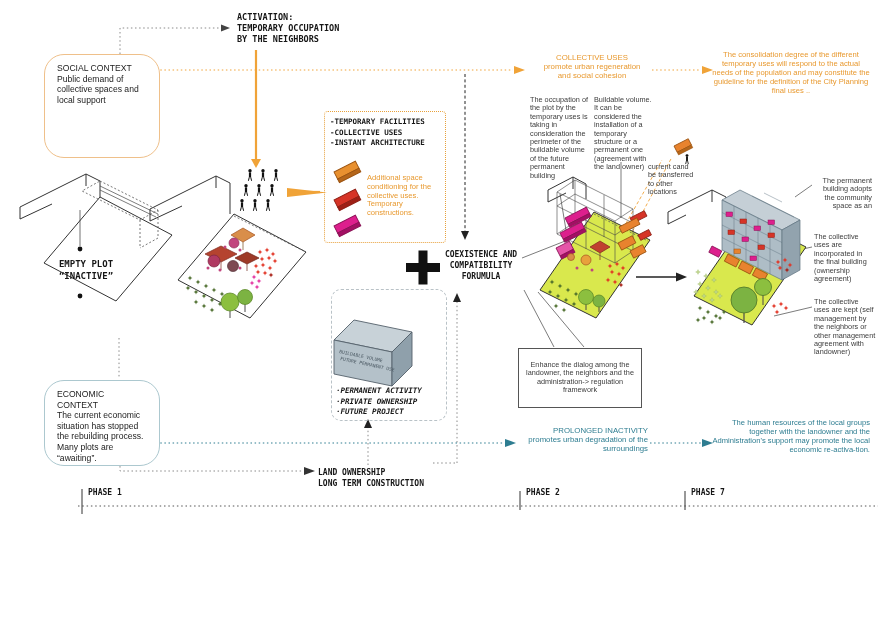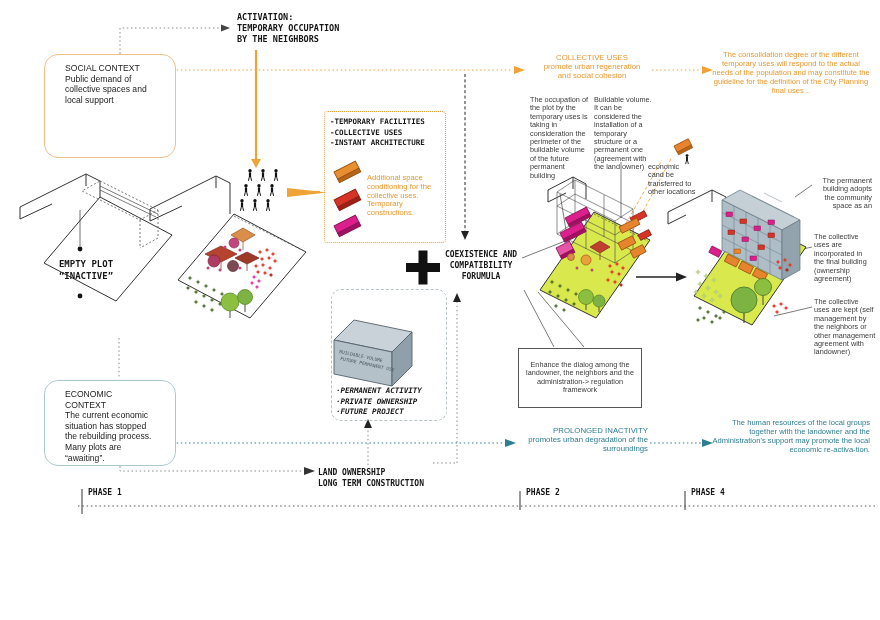--- a/index.html
+++ b/index.html
@@ -5,21 +5,21 @@
   html,body{margin:0;padding:0;background:#fff;}
   .canvas{position:relative;width:880px;height:620px;background:#fff;overflow:hidden;
           font-family:"Liberation Sans","DejaVu Sans",sans-serif;}
   .layer{position:absolute;left:0;top:0;}
   .abs{position:absolute;}
   .mono{font-family:"DejaVu Sans Mono","Liberation Mono",monospace;font-weight:bold;color:#161616;}
   .note{font-size:7.3px;line-height:8.4px;color:#3c3c3c;}
   .center{text-align:center;}
   .orange{color:#E8992F;}
   .teal{color:#2E7D91;text-align:right;}
-  .ctx-box{border-radius:14px;background:#fff;padding:8px 20px;font-size:8.6px;line-height:10.6px;color:#222;}
+  .ctx-box{border-radius:20px;background:#fff;padding:8px 12px;font-size:8.6px;line-height:10.6px;color:#222;}
   .dot-grey{stroke:#8a8a8a;stroke-width:1;fill:none;stroke-dasharray:1.5,2.6;}
   .dot-grey2{stroke:#555;stroke-width:1;fill:none;stroke-dasharray:1.5,2.8;}
   .dot-orange{stroke:#F0A338;stroke-width:1;fill:none;stroke-dasharray:1.5,2.6;}
   .dot-teal{stroke:#2E7D91;stroke-width:1;fill:none;stroke-dasharray:1.5,2.6;}
   .dash-black{stroke:#222;stroke-width:1;fill:none;stroke-dasharray:3,2.4;}
   .dash-orange{stroke:#F0A338;stroke-width:0.9;fill:none;stroke-dasharray:3.2,2.4;}
   .dash-b2{stroke:#555;stroke-width:0.8;fill:none;stroke-dasharray:2,2;}
   .thin{stroke:#444;stroke-width:0.7;fill:none;}
   .plot-line{stroke:#333;stroke-width:1;fill:none;}
 </style>
@@ -404,21 +404,21 @@
   <div>promote urban regeneration</div>
   <div>and social cohesion</div>
 </div>
 
 <div class="abs orange center" style="left:712px;top:50px;width:158px;font-size:7.6px;line-height:9px;">The consolidation degree of the different temporary uses will respond to the actual needs of the population and may constitute the guideline for the definition of the City Planning final uses ..</div>
 
 <div class="abs note" style="left:530px;top:96px;width:60px;">The occupation of the plot by the temporary uses is taking in consideration the perimeter of the buildable volume of the future permanent building</div>
 
 <div class="abs note" style="left:594px;top:96px;width:60px;">Buildable volume. It can be considered the installation of a temporary structure or a permanent one (agreement with the land owner)</div>
 
-<div class="abs note" style="left:648px;top:163px;width:48px;">economic cand be transferred to other locations</div>
+<div class="abs note" style="left:648px;top:163px;width:48px;">current cand be transferred to other locations</div>
 
 <div class="abs note" style="left:814px;top:177px;width:58px;text-align:right;">The permanent building adopts the community space as an</div>
 
 <div class="abs note" style="left:814px;top:233px;width:58px;">The collective uses are incorporated in the final building (ownership agreement)</div>
 
 <div class="abs note" style="left:814px;top:298px;width:62px;">The collective uses are kept (self management by the neighbors or other management agreement with landowner)</div>
 
 <div class="abs note center" style="left:518px;top:348px;width:114px;border:1px solid #555;background:#fff;padding:12px 4px;">Enhance the dialog among the landowner, the neighbors and the administration-&gt; regulation framework</div>
 
 <div class="abs" style="left:331px;top:289px;width:114px;height:130px;border:1.5px dashed #b9c2c7;border-radius:10px;">
@@ -437,15 +437,15 @@
 <div class="abs teal center" style="left:512px;top:426px;width:136px;font-size:7.8px;line-height:9px;">
   <div>PROLONGED INACTIVITY</div>
   <div>promotes urban degradation of the</div>
   <div>surroundings</div>
 </div>
 
 <div class="abs teal center" style="left:712px;top:418px;width:158px;font-size:7.6px;line-height:9px;">The human resources of the local groups together with the landowner and the Administration's support may promote the local economic re-activa-tion.</div>
 
 <div class="abs mono" style="left:88px;top:488px;font-size:8px;">PHASE 1</div>
 <div class="abs mono" style="left:526px;top:488px;font-size:8px;">PHASE 2</div>
-<div class="abs mono" style="left:691px;top:488px;font-size:8px;">PHASE 4</div>
+<div class="abs mono" style="left:691px;top:488px;font-size:8px;">PHASE 7</div>
 
 </div>
 
 </body></html>

